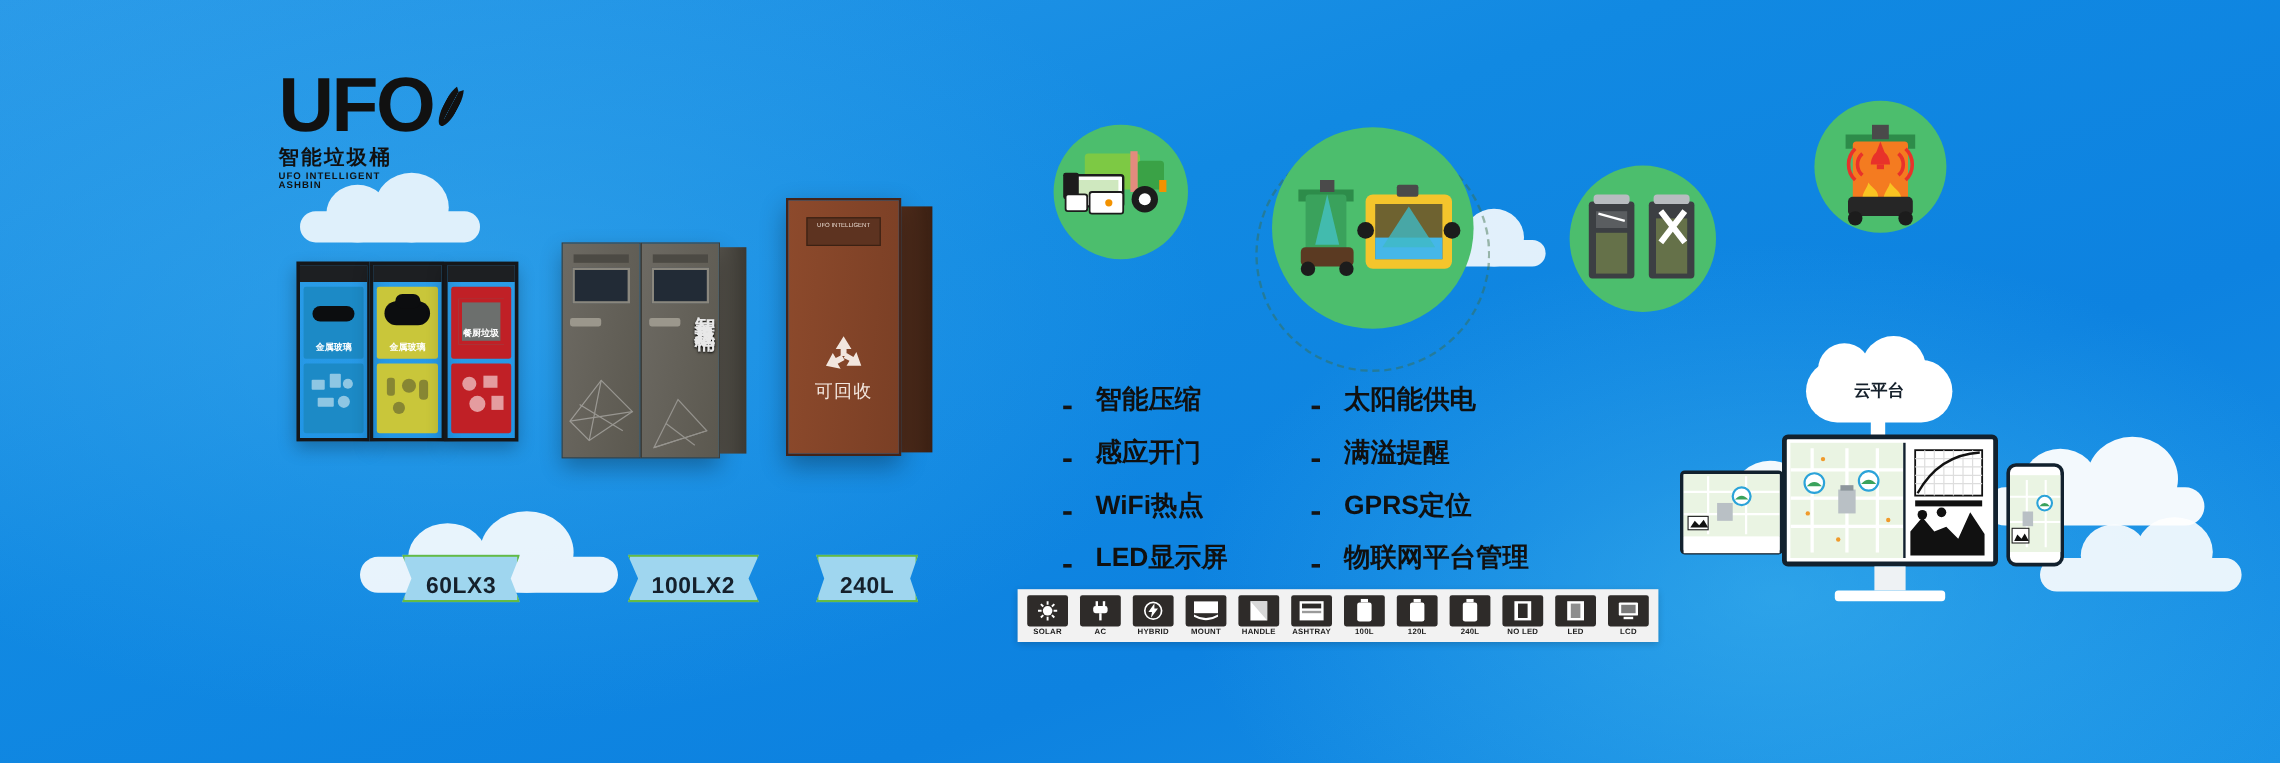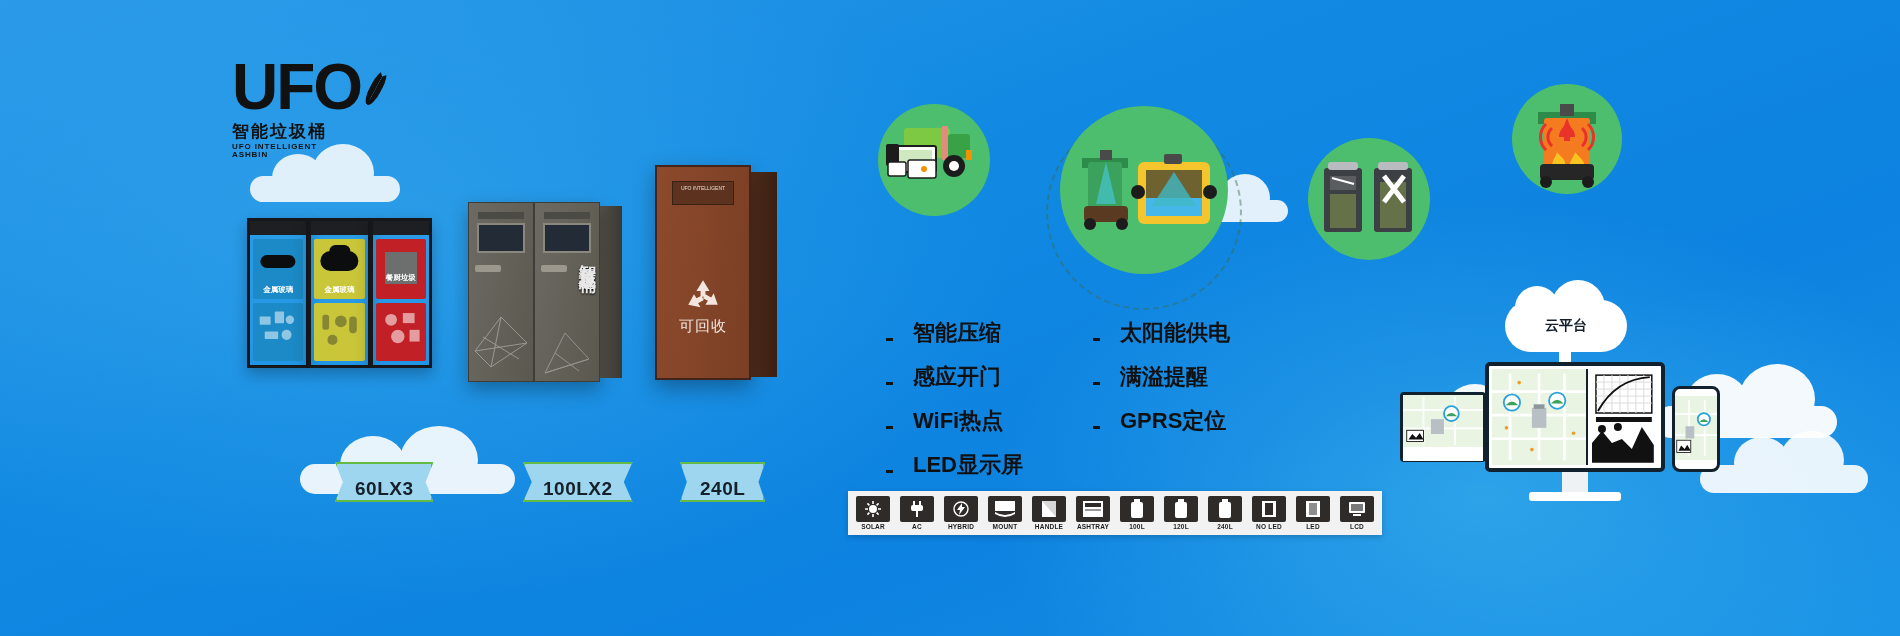--- a/index.html
+++ b/index.html
@@ -388,20 +388,24 @@
         <span class="ftxt">太阳能供电</span>
         </div>
       <div class="frow">
         <span class="fmon"><span class="scr"></span><span class="std"></span></span>
         <span class="ftxt">满溢提醒</span>
         </div>
       <div class="frow">
         <span class="fmon"><span class="scr"></span><span class="std"></span></span>
         <span class="ftxt">GPRS定位</span>
         </div>
+      <div class="frow">
+        <span class="fmon"><span class="scr"></span><span class="std"></span></span>
+        <span class="ftxt">物联网平台管理</span>
+        </div>
     </div>
   </div>
 
   <div class="strip">
     <div class="sicon">
       <div class="box">
           <svg width="18" height="18" viewBox="0 0 18 18">
             <g fill="#fff">
               <circle cx="9" cy="9" r="4"></circle>
         <g stroke="#fff" stroke-width="1.6">

